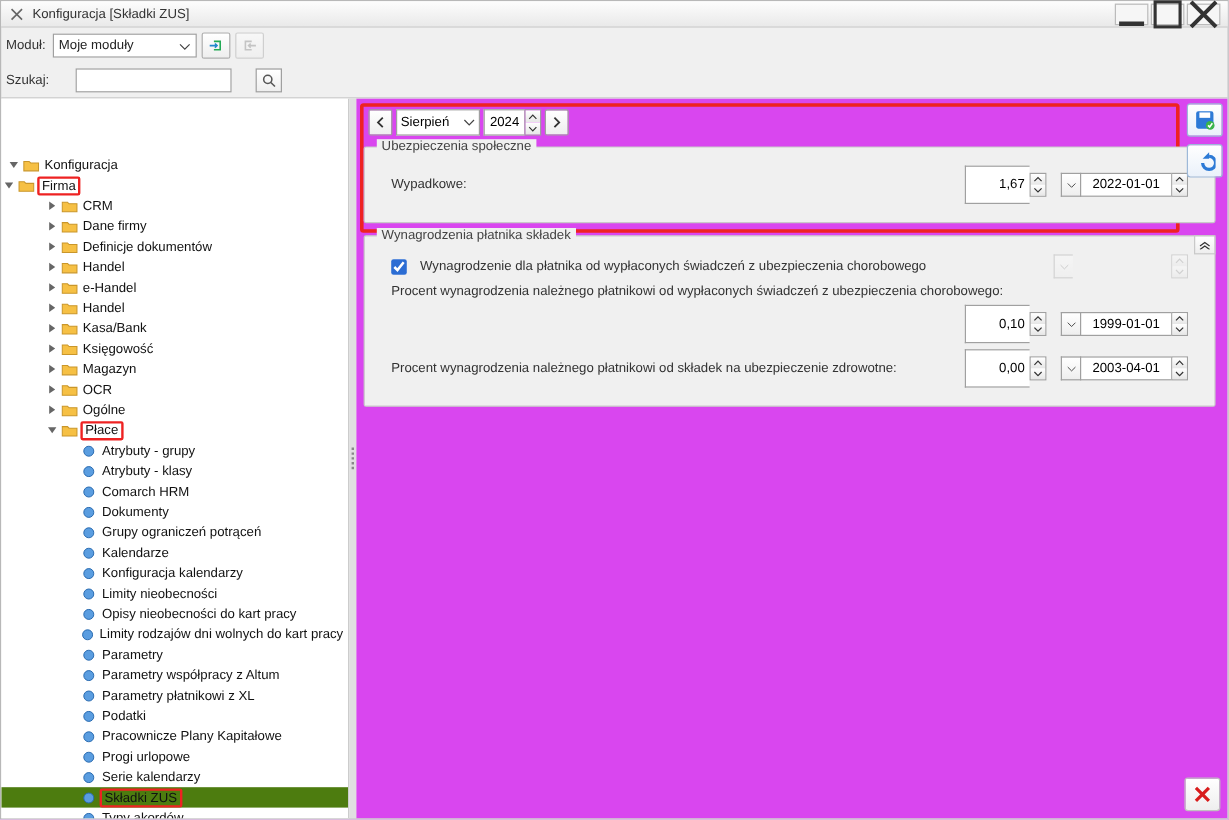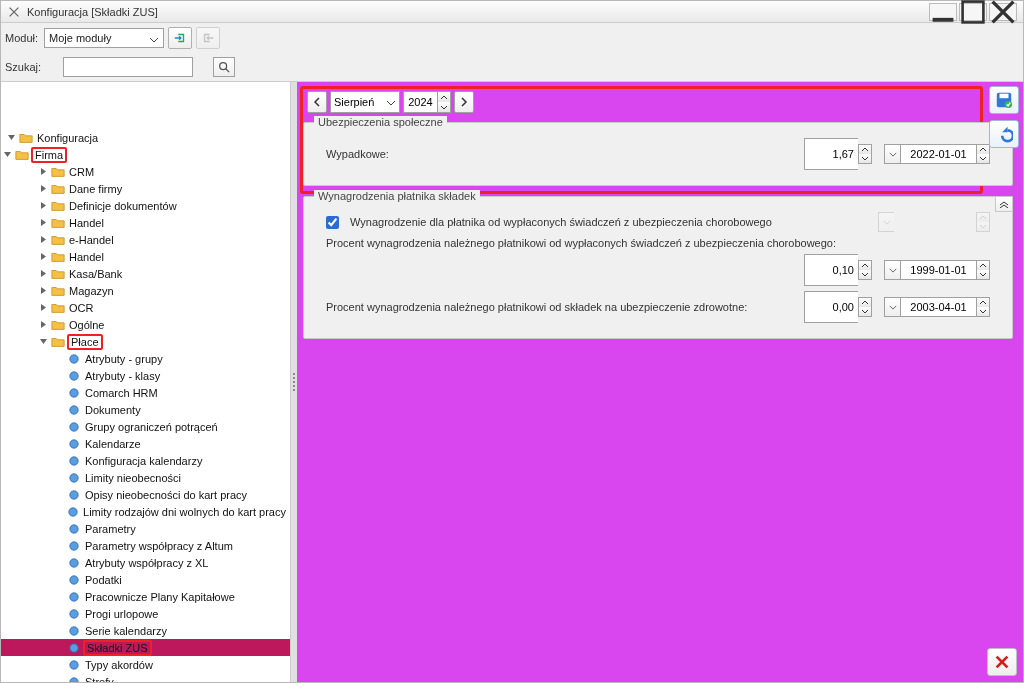--- a/index.html
+++ b/index.html
@@ -24,21 +24,21 @@
 .searchbar { height: 28px; display: flex; align-items: center; gap: 20px; padding: 2px 4px; }
 .search-input { width: 130px; height: 20px; border: 1px solid #a0a0a0; background: #fff; padding: 0 3px; font-size: 11px; }
 .search-btn { width: 22px; height: 20px; border: 1px solid #a0a0a0; background: linear-gradient(#fff,#eee); display: flex; align-items: center; justify-content: center; cursor: pointer; }
 
 .main { flex: 1; display: flex; overflow: hidden; border-top: 1px solid #ccc; }
 .left { width: 290px; display: flex; flex-direction: column; border-right: 1px solid #ccc; background: #fff; }
 .tree-wrap { flex: 1; overflow: hidden; padding: 2px 0; }
 
 .tree { font-size: 11px; user-select: none; color: #111; margin-top: 45px; }
 .tree-row { display: flex; align-items: center; height: 17px; padding-right: 4px; white-space: nowrap; }
-.tree-row.selected { background: #be185d; }
+.tree-row.selected { background: #4d7c0f; }
 .tw { display: inline-flex; align-items: center; justify-content: center; width: 12px; height: 12px; margin-right: 2px; cursor: pointer; }
 .tw svg { width: 9px; height: 9px; }
 .ticon { width: 14px; height: 12px; margin-right: 4px; display: inline-flex; align-items: center; justify-content: center; }
 .ticon svg { width: 14px; height: 12px; }
 .leaf-ico svg { width: 10px; height: 10px; }
 .tlabel { cursor: default; }
 
 .hl { border: 2px solid #e22; border-radius: 2px; padding: 0 2px; margin: -1px -2px; }
 
 .splitter { width: 6px; background: #e0e0e0; display: flex; align-items: center; justify-content: center; cursor: col-resize; }
@@ -270,20 +270,33 @@
               <span class="tw">
                 <svg viewBox="0 0 9 9">
                   <path d="M2 1l5 3.5L2 8z" fill="#666"></path>
                 </svg>
               </span>
               <span class="ticon ">
                 <svg viewBox="0 0 16 12">
                   <path d="M1 2h5l1.5 1.5H15V11H1z" fill="#f6c044" stroke="#c9962a"></path>
                 </svg>
               </span>
+              <span class="tlabel">Księgowość</span>
+            </div>
+            <div class="tree-row" style="padding-left:36px">
+              <span class="tw">
+                <svg viewBox="0 0 9 9">
+                  <path d="M2 1l5 3.5L2 8z" fill="#666"></path>
+                </svg>
+              </span>
+              <span class="ticon ">
+                <svg viewBox="0 0 16 12">
+                  <path d="M1 2h5l1.5 1.5H15V11H1z" fill="#f6c044" stroke="#c9962a"></path>
+                </svg>
+              </span>
               <span class="tlabel">Magazyn</span>
             </div>
             <div class="tree-row" style="padding-left:36px">
               <span class="tw">
                 <svg viewBox="0 0 9 9">
                   <path d="M2 1l5 3.5L2 8z" fill="#666"></path>
                 </svg>
               </span>
               <span class="ticon ">
                 <svg viewBox="0 0 16 12">
@@ -426,21 +439,21 @@
               </span>
               <span class="tlabel">Parametry współpracy z Altum</span>
             </div>
             <div class="tree-row" style="padding-left:52px">
               <span class="tw"></span>
               <span class="ticon leaf-ico">
                 <svg viewBox="0 0 12 12">
                   <circle cx="6" cy="6" r="5" fill="#5a9de0" stroke="#2a6bb0"></circle>
                 </svg>
               </span>
-              <span class="tlabel">Atrybuty współpracy z XL</span>
+              <span class="tlabel">Parametry płatnikowi z XL</span>
             </div>
             <div class="tree-row" style="padding-left:52px">
               <span class="tw"></span>
               <span class="ticon leaf-ico">
                 <svg viewBox="0 0 12 12">
                   <circle cx="6" cy="6" r="5" fill="#5a9de0" stroke="#2a6bb0"></circle>
                 </svg>
               </span>
               <span class="tlabel">Podatki</span>
             </div>

